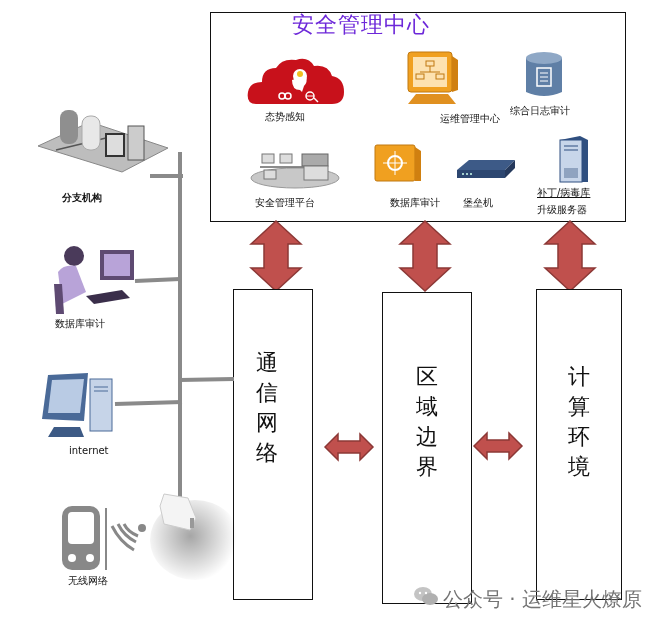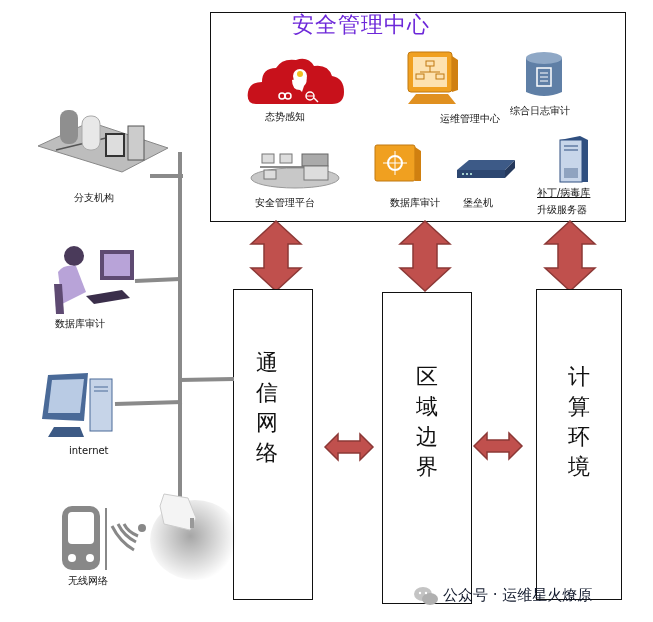--- a/index.html
+++ b/index.html
@@ -2,21 +2,21 @@
 <html><head>
 <meta charset="utf-8">
 <style>
   html,body{margin:0;padding:0;background:#fff;}
   body{width:653px;height:622px;position:relative;overflow:hidden;font-family:"DejaVu Sans","Liberation Sans",sans-serif;}
   .abs{position:absolute;}
   .box{position:absolute;border:1.5px solid #111;background:#fff;box-sizing:border-box;}
   .lbl{position:absolute;font-size:10px;color:#111;white-space:nowrap;text-align:center;}
   .vert{position:absolute;font-size:22px;color:#111;line-height:30px;width:30px;text-align:center;font-family:"DejaVu Serif","Liberation Serif",serif;}
   .title{position:absolute;font-size:22px;color:#6d28d9;font-family:"DejaVu Serif","Liberation Serif",serif;letter-spacing:1px;}
-  .wm{position:absolute;font-size:15px;color:#0f172a;white-space:nowrap;}
+  .wm{position:absolute;font-size:20px;color:#737373;white-space:nowrap;}
   svg{position:absolute;overflow:visible;}
 </style>
 </head>
 <body>
 
 <div class="box" style="left:210px;top:12px;width:416px;height:210px;"></div>
 <div class="title" style="left:292px;top:10px;">安全管理中心</div>
 
 <svg style="left:246px;top:56px;" width="100" height="50" viewBox="0 0 100 50">
   <path d="M10 48 Q0 48 2 36 Q4 26 16 26 Q16 12 30 12 Q36 2 50 4 Q62 0 68 10 Q82 8 86 20 Q98 22 98 36 Q98 48 86 48 Z" fill="#c8111b"></path>
@@ -143,21 +143,21 @@
 </svg>
 
 <svg style="left:36px;top:104px;" width="136" height="70" viewBox="0 0 136 70">
   <path d="M2 42 L54 18 L132 44 L86 68 Z" fill="#bdbdbd" stroke="#888"></path>
   <line x1="20" y1="46" x2="70" y2="34" stroke="#555" stroke-width="1.5"></line>
   <rect x="24" y="6" width="18" height="34" rx="8" fill="#8f8f8f"></rect>
   <rect x="46" y="12" width="18" height="34" rx="8" fill="#e8e8e8" stroke="#aaa"></rect>
   <rect x="70" y="30" width="18" height="22" fill="#ddd" stroke="#333" stroke-width="2"></rect>
   <rect x="92" y="22" width="16" height="34" fill="#ccc" stroke="#555"></rect>
 </svg>
-<div class="lbl" style="left:74px;top:191px;">分支机构</div>
+<div class="lbl" style="left:62px;top:191px;font-weight:bold;">分支机构</div>
 
 <svg style="left:52px;top:244px;" width="86" height="72" viewBox="0 0 86 72">
   <circle cx="22" cy="12" r="10" fill="#4a3a5a"></circle>
   <path d="M6 28 Q12 20 24 22 L34 48 L10 60 Z" fill="#b8a3d8"></path>
   <path d="M2 40 L10 40 L12 70 L4 70 Z" fill="#5e4a72"></path>
   <rect x="48" y="6" width="34" height="30" fill="#5e4a72"></rect>
   <rect x="52" y="10" width="26" height="22" fill="#b8a3d8"></rect>
   <path d="M34 52 L70 46 L78 54 L42 60 Z" fill="#3a2e4a"></path>
 </svg>
 <div class="lbl" style="left:55px;top:317px;">数据库审计</div>

